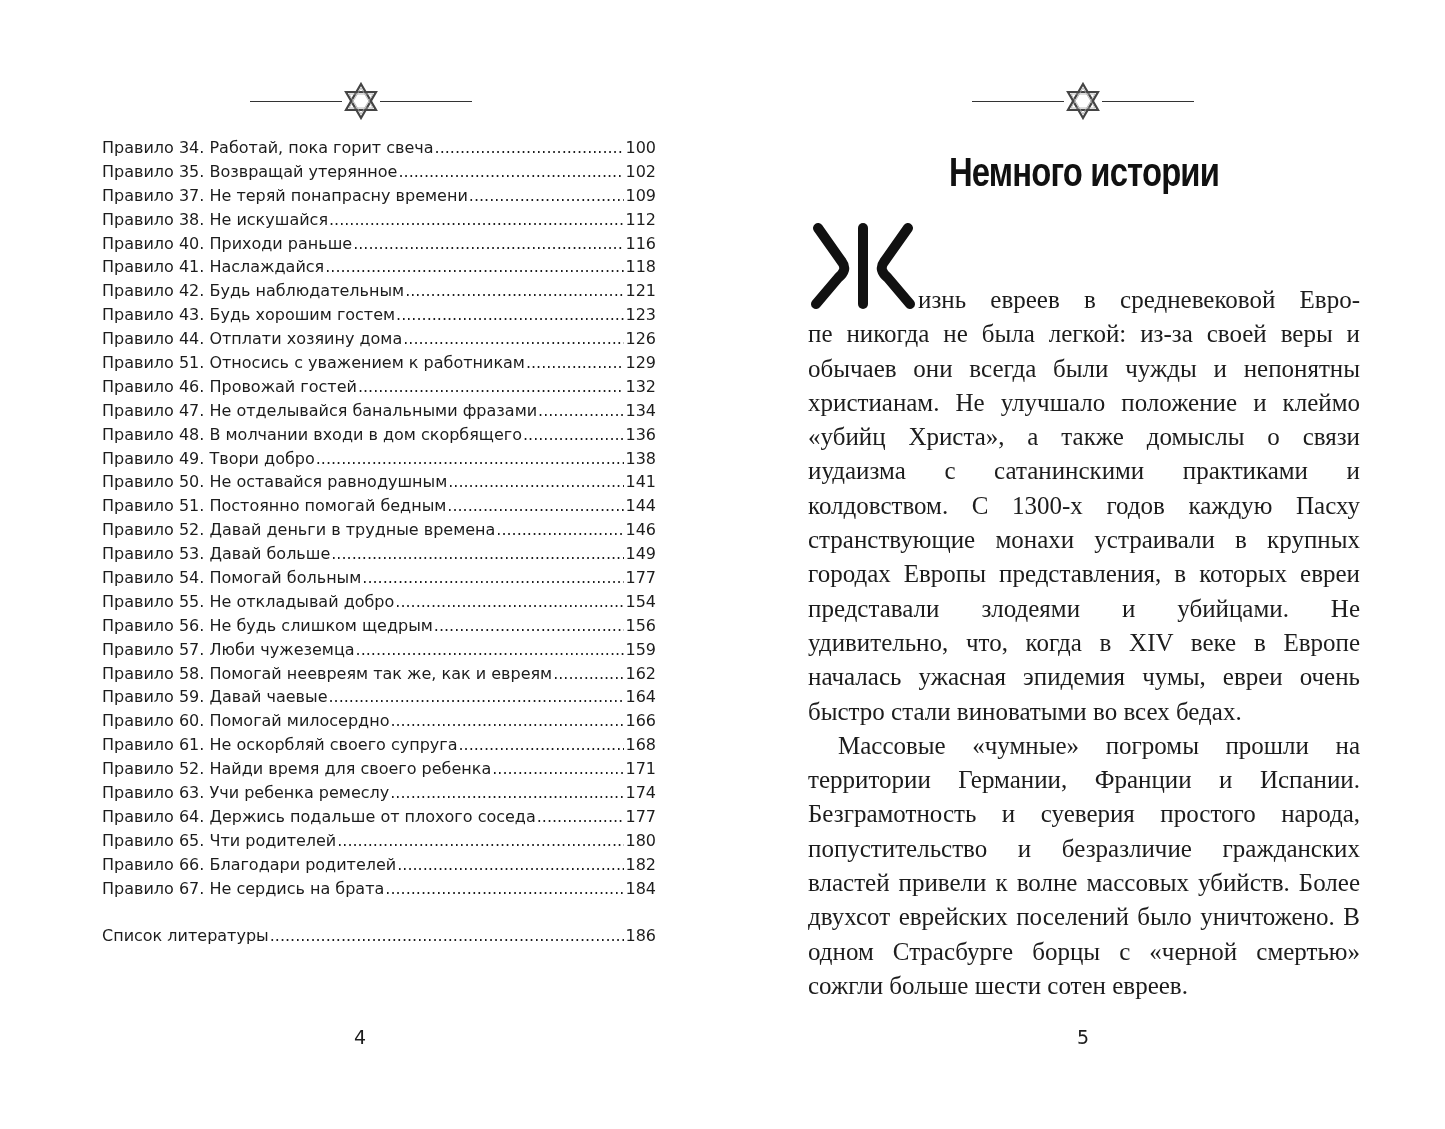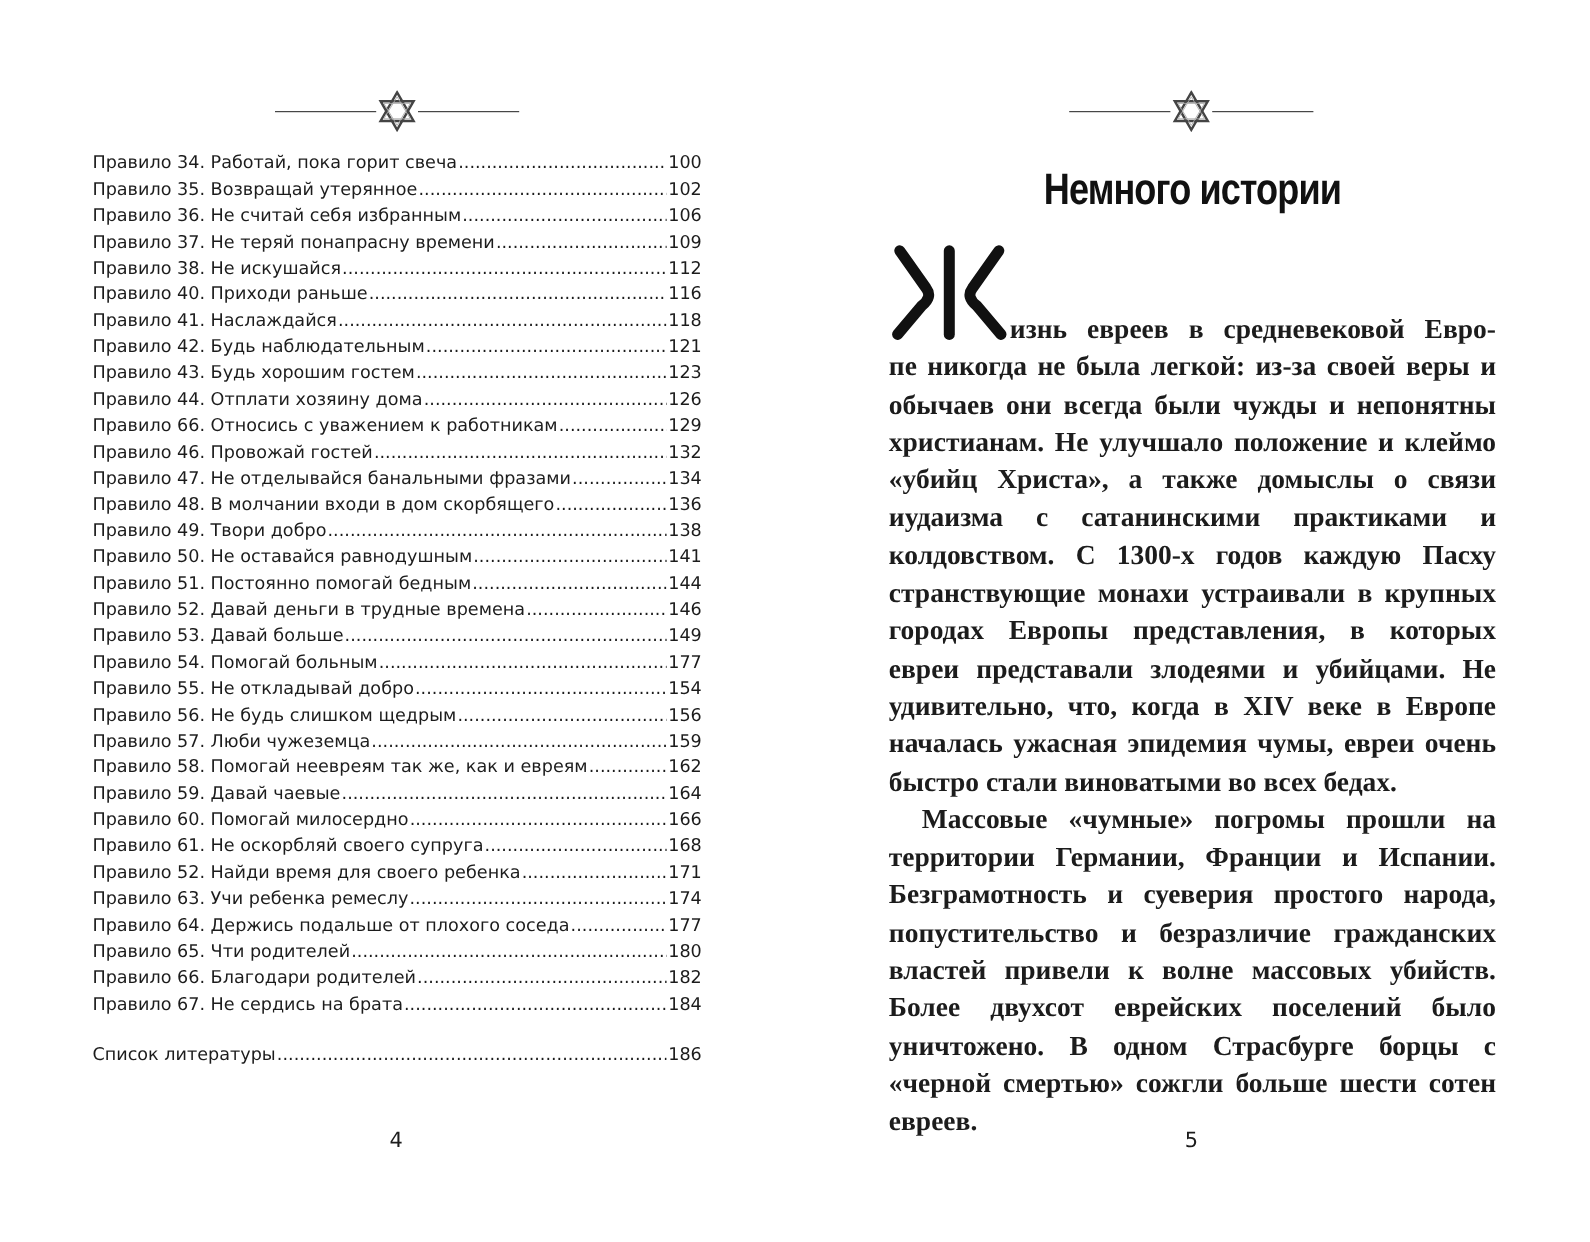--- a/index.html
+++ b/index.html
@@ -5,41 +5,41 @@
     html, body { margin: 0; padding: 0; background: #ffffff; }
     body { width: 1445px; height: 1129px; position: relative; overflow: hidden; color: #1a1a1a; }
     .page { position: absolute; top: 0; height: 1129px; }
     .page-left { left: 0; width: 722px; }
     .page-right { left: 722px; width: 723px; }
 
     .ornament { position: absolute; top: 82px; height: 38px; }
     .ornament .line { position: absolute; top: 19px; height: 1px; background: #333; }
     .ornament .star { position: absolute; top: 0; width: 38px; height: 38px; }
 
-    .toc { position: absolute; left: 84px; top: 136px; width: 554px;
+    .toc { position: absolute; left: 102px; top: 136px; width: 554px;
            font-family: "DejaVu Sans", sans-serif; font-size: 16px; color: #1c1c1c; }
     .toc-row { display: flex; align-items: baseline; height: 23.9px; line-height: 23.9px; white-space: nowrap; }
     .toc-row .label { flex: 0 0 auto; }
     .toc-row .dots { flex: 1 1 auto; overflow: hidden; margin: 0 1px; color: #1c1c1c; letter-spacing: 0px; }
     .toc-row .dots::after { content: "................................................................................................................................................................................"; }
     .toc-row .page-num { flex: 0 0 auto; }
     .toc-gap { height: 23px; }
 
     .page-number { position: absolute; top: 1026px; font-family: "DejaVu Sans", sans-serif; font-size: 19px; color: #1c1c1c; }
 
     .chapter-title { position: absolute; left: 808px; width: 552px; top: 150px; text-align: center;
                      font-family: "Liberation Sans", sans-serif; font-weight: bold; font-size: 40px;
                      letter-spacing: -1px; transform: scaleX(0.82); color: #111; }
 
     .dropcap { position: absolute; left: 808px; top: 222px; width: 110px; height: 88px; }
 
     .body-text { position: absolute; left: 808px; top: 283px; width: 552px;
                  font-family: "Liberation Serif", serif; font-size: 25px; line-height: 34.3px;
                  text-align: justify; color: #1c1c1c; }
-    .body-text p { margin: 0; font-weight: bold; }
+    .body-text p { margin: 0; }
     .body-text .first-line { padding-left: 110px; display: block; text-align-last: justify; }
     .body-text .indent { text-indent: 30px; }
   </style>
 </head>
 <body>
 
 <div class="page page-left">
   <div class="ornament" style="left:250px; width:222px;">
     <div class="line" style="left:0; width:92px;"></div>
     <svg class="star" style="left:92px;" viewBox="0 0 38 38">
@@ -57,25 +57,20 @@
         <span class="label">Правило 34. Работай, пока горит свеча</span>
         <span class="dots"></span>
         <span class="page-num">100</span>
       </div>
       <div class="toc-row">
         <span class="label">Правило 35. Возвращай утерянное</span>
         <span class="dots"></span>
         <span class="page-num">102</span>
       </div>
       <div class="toc-row">
-        <span class="label">Правило 36. Не считай себя избранным</span>
-        <span class="dots"></span>
-        <span class="page-num">106</span>
-      </div>
-      <div class="toc-row">
         <span class="label">Правило 37. Не теряй понапрасну времени</span>
         <span class="dots"></span>
         <span class="page-num">109</span>
       </div>
       <div class="toc-row">
         <span class="label">Правило 38. Не искушайся</span>
         <span class="dots"></span>
         <span class="page-num">112</span>
       </div>
       <div class="toc-row">
@@ -97,21 +92,21 @@
         <span class="label">Правило 43. Будь хорошим гостем</span>
         <span class="dots"></span>
         <span class="page-num">123</span>
       </div>
       <div class="toc-row">
         <span class="label">Правило 44. Отплати хозяину дома</span>
         <span class="dots"></span>
         <span class="page-num">126</span>
       </div>
       <div class="toc-row">
-        <span class="label">Правило 66. Относись с уважением к работникам</span>
+        <span class="label">Правило 51. Относись с уважением к работникам</span>
         <span class="dots"></span>
         <span class="page-num">129</span>
       </div>
       <div class="toc-row">
         <span class="label">Правило 46. Провожай гостей</span>
         <span class="dots"></span>
         <span class="page-num">132</span>
       </div>
       <div class="toc-row">
         <span class="label">Правило 47. Не отделывайся банальными фразами</span>

